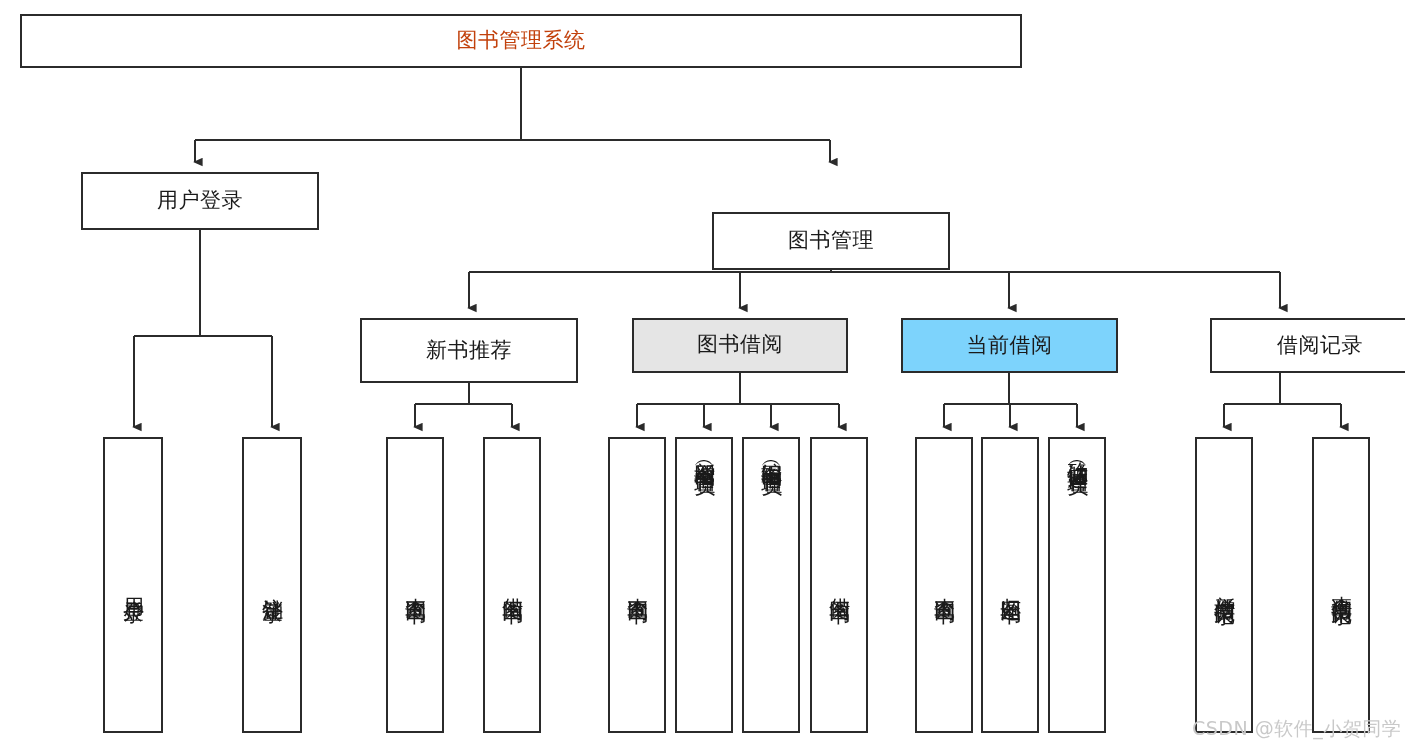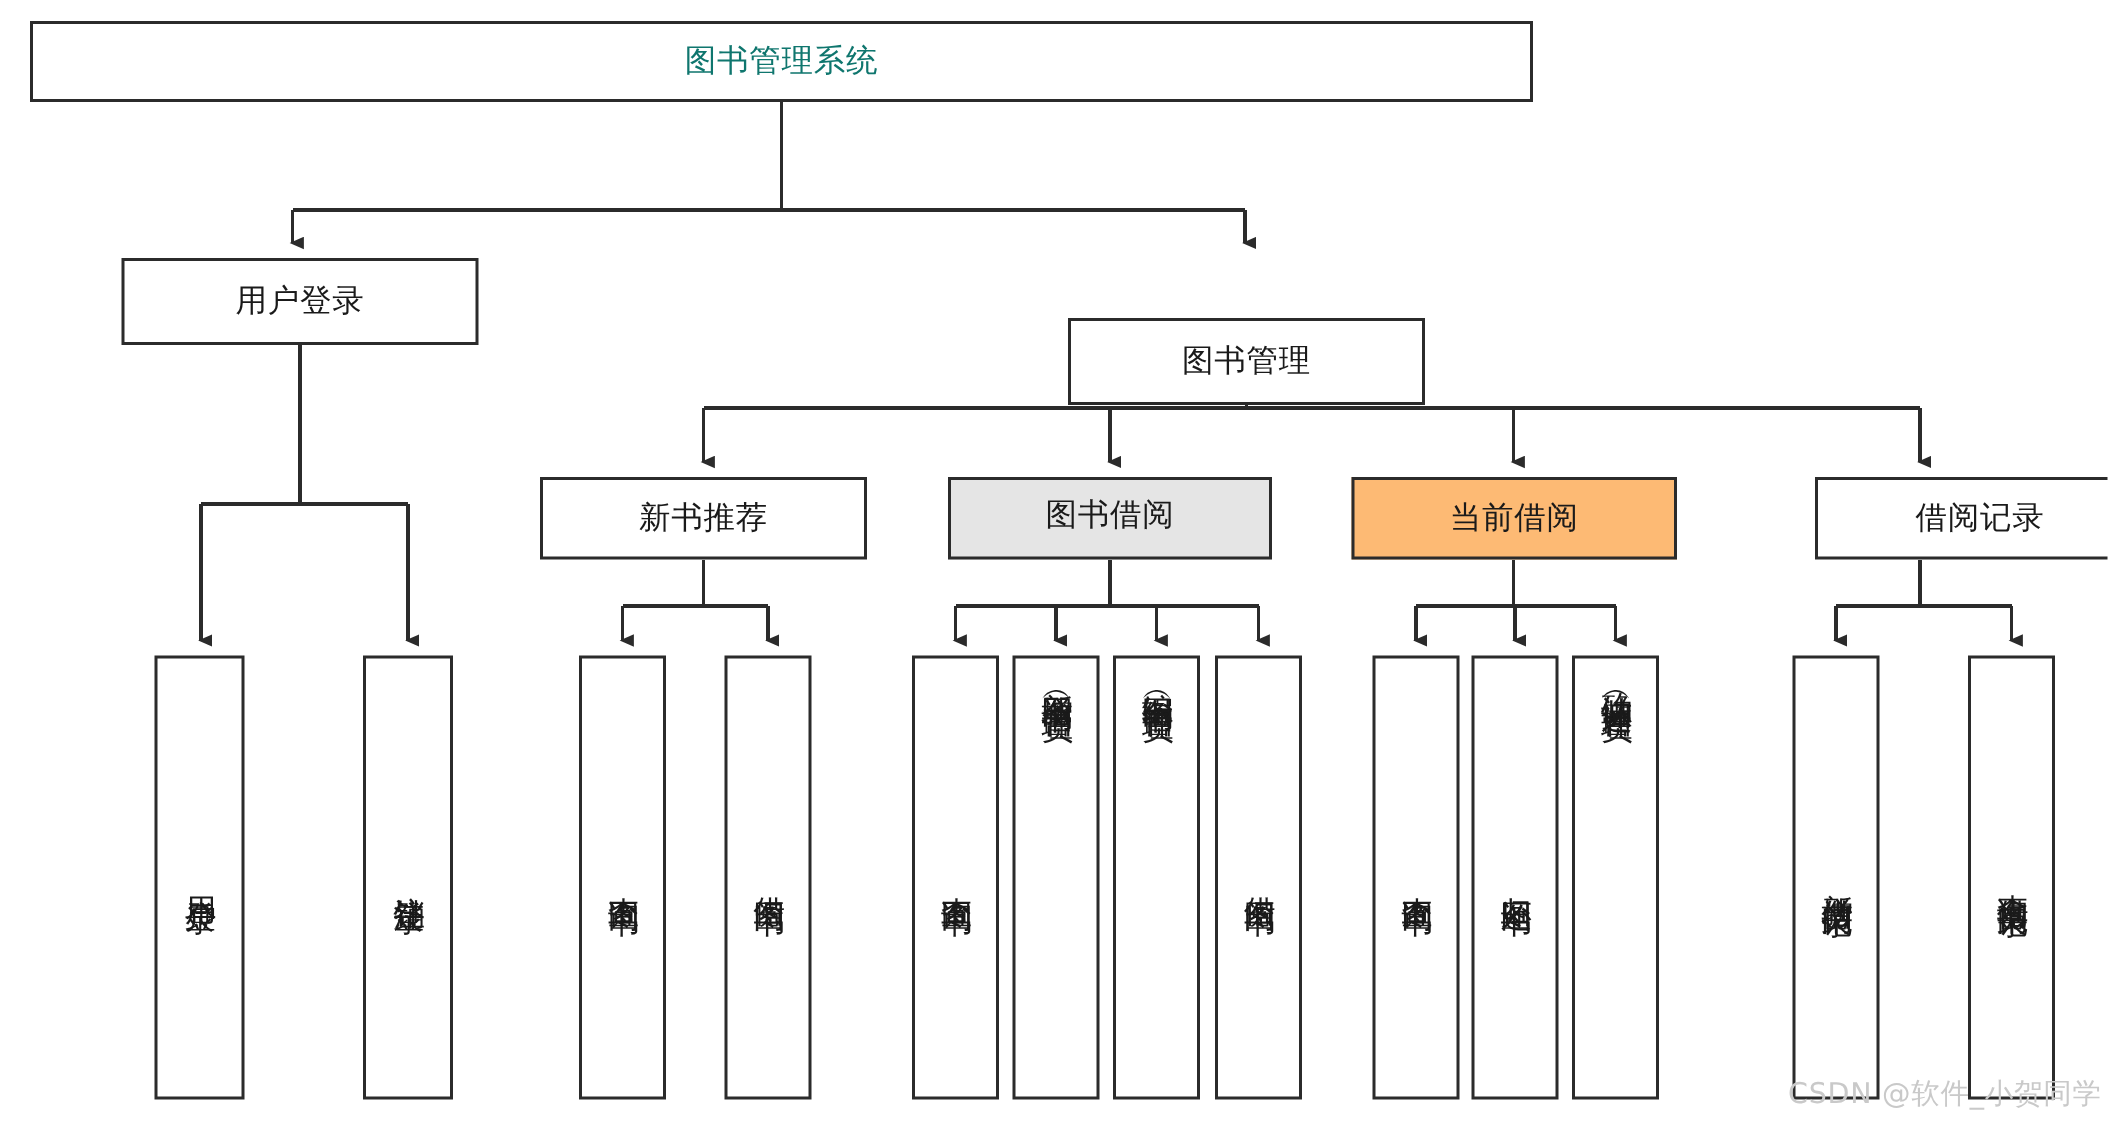--- a/index.html
+++ b/index.html
@@ -118,38 +118,38 @@
       <path d="M1010,404 L1010,427" marker-end="url(#arrowhead)"></path>
       <path d="M1077,404 L1077,427" marker-end="url(#arrowhead)"></path>
 
       <path d="M1280,373 L1280,404"></path>
       <path d="M1224,404 L1341,404"></path>
       <path d="M1224,404 L1224,427" marker-end="url(#arrowhead)"></path>
       <path d="M1341,404 L1341,427" marker-end="url(#arrowhead)"></path>
     </g>
   </svg>
 
-  <div class="node-box" style="left: 20px; top: 14px; width: 1002px; height: 54px; border-color: rgb(43, 43, 43); background: rgb(255, 255, 255); color: #0f766e;">
+  <div class="node-box" style="left: 20px; top: 14px; width: 1002px; height: 54px; border-color: rgb(43, 43, 43); background: rgb(255, 255, 255); color: #c2410c;">
     <span class="node-label-h">图书管理系统</span>
   </div>
 
   <div class="node-box" style="left: 81px; top: 172px; width: 238px; height: 58px; border-color: rgb(43, 43, 43); background: rgb(255, 255, 255); color: rgb(26, 26, 26);">
     <span class="node-label-h">用户登录</span>
   </div>
   <div class="node-box" style="left: 712px; top: 172px; width: 238px; height: 58px; border-color: rgb(43, 43, 43); background: rgb(255, 255, 255); color: rgb(26, 26, 26); margin-top: 40px;">
     <span class="node-label-h">图书管理</span>
   </div>
 
-  <div class="node-box" style="left: 360px; top: 318px; width: 218px; height: 55px; border-color: rgb(43, 43, 43); background: rgb(255, 255, 255); color: rgb(26, 26, 26);">
+  <div class="node-box" style="left: 360px; top: 318px; width: 218px; height: 65px; border-color: rgb(43, 43, 43); background: rgb(255, 255, 255); color: rgb(26, 26, 26);">
     <span class="node-label-h">新书推荐</span>
   </div>
   <div class="node-box" style="left: 632px; top: 318px; width: 216px; height: 55px; border-color: rgb(43, 43, 43); background: #e5e5e5; color: rgb(26, 26, 26); font-family: Liberation Mono, monospace;">
     <span class="node-label-h">图书借阅</span>
   </div>
-  <div class="node-box" style="left: 901px; top: 318px; width: 217px; height: 55px; border-color: rgb(43, 43, 43); background: #fdba74; color: rgb(26, 26, 26);">
+  <div class="node-box" style="left: 901px; top: 318px; width: 217px; height: 55px; border-color: rgb(43, 43, 43); background: #7dd3fc; color: rgb(26, 26, 26);">
     <span class="node-label-h">当前借阅</span>
   </div>
   <div class="node-box" style="left: 1170px; top: 318px; width: 220px; height: 55px; border-color: rgb(43, 43, 43); background: rgb(255, 255, 255); color: rgb(26, 26, 26); margin-left: 40px;">
     <span class="node-label-h">借阅记录</span>
   </div>
 
   <div class="node-box leaf-box center-v" style="left: 103px; top: 437px; width: 60px; height: 296px; border-color: rgb(43, 43, 43); background: rgb(255, 255, 255); color: rgb(26, 26, 26);">
     <span class="node-label-v">用户登录</span>
   </div>
   <div class="node-box leaf-box center-v" style="left: 242px; top: 437px; width: 60px; height: 296px; border-color: rgb(43, 43, 43); background: rgb(255, 255, 255); color: rgb(26, 26, 26);">

